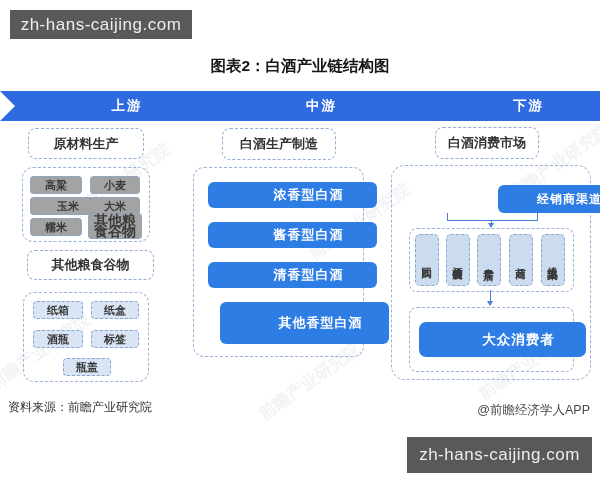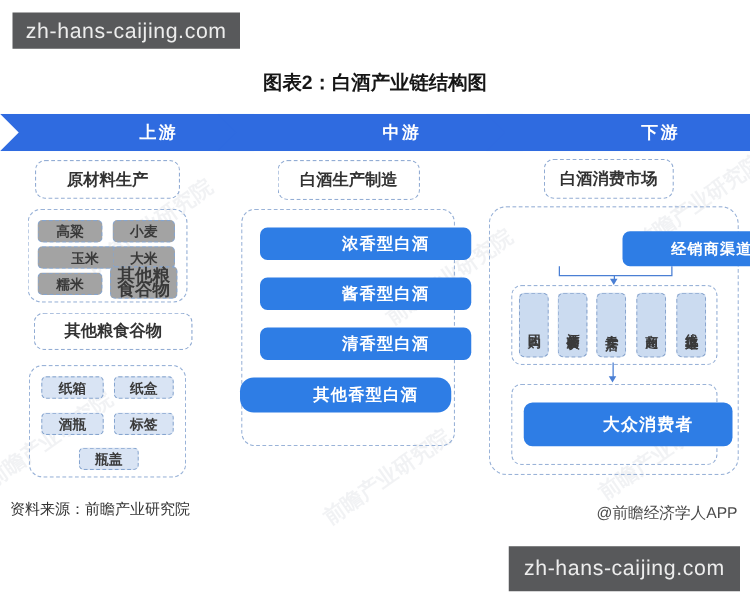--- a/index.html
+++ b/index.html
@@ -125,21 +125,21 @@
   <div class="chip chip-light" style="left:33px;top:330px;width:48px;height:16px;">酒瓶</div>
   <div class="chip chip-light" style="left:91px;top:330px;width:46px;height:16px;">标签</div>
   <div class="chip chip-light" style="left:63px;top:358px;width:46px;height:16px;">瓶盖</div>
 
   <div class="labelbox" style="left:222px;top:128px;width:112px;height:30px;">白酒生产制造</div>
 
   <div class="container" style="left:193px;top:167px;width:169px;height:188px;"></div>
   <div class="bluebtn" style="left:208px;top:182px;width:137px;height:26px;">浓香型白酒</div>
   <div class="bluebtn" style="left:208px;top:222px;width:137px;height:26px;">酱香型白酒</div>
   <div class="bluebtn" style="left:208px;top:262px;width:137px;height:26px;">清香型白酒</div>
-  <div class="bluebtn" style="left:192px;top:302px;width:137px;height:28px;border-radius:11px;">其他香型白酒</div>
+  <div class="bluebtn" style="left:220px;top:302px;width:137px;height:42px;">其他香型白酒</div>
 
   <div class="labelbox" style="left:435px;top:127px;width:102px;height:30px;">白酒消费市场</div>
 
   <div class="container" style="left:391px;top:165px;width:198px;height:213px;border-radius:14px;"></div>
 
   <div class="bluebtn" style="left:498px;top:185px;width:79px;height:28px;font-size:12px;">经销商渠道</div>
 
   <div class="vline" style="left:447px;top:213px;height:7px;"></div>
   <div class="vline" style="left:537px;top:213px;height:7px;"></div>
   <div class="hline" style="left:447px;top:220px;width:91px;"></div>

